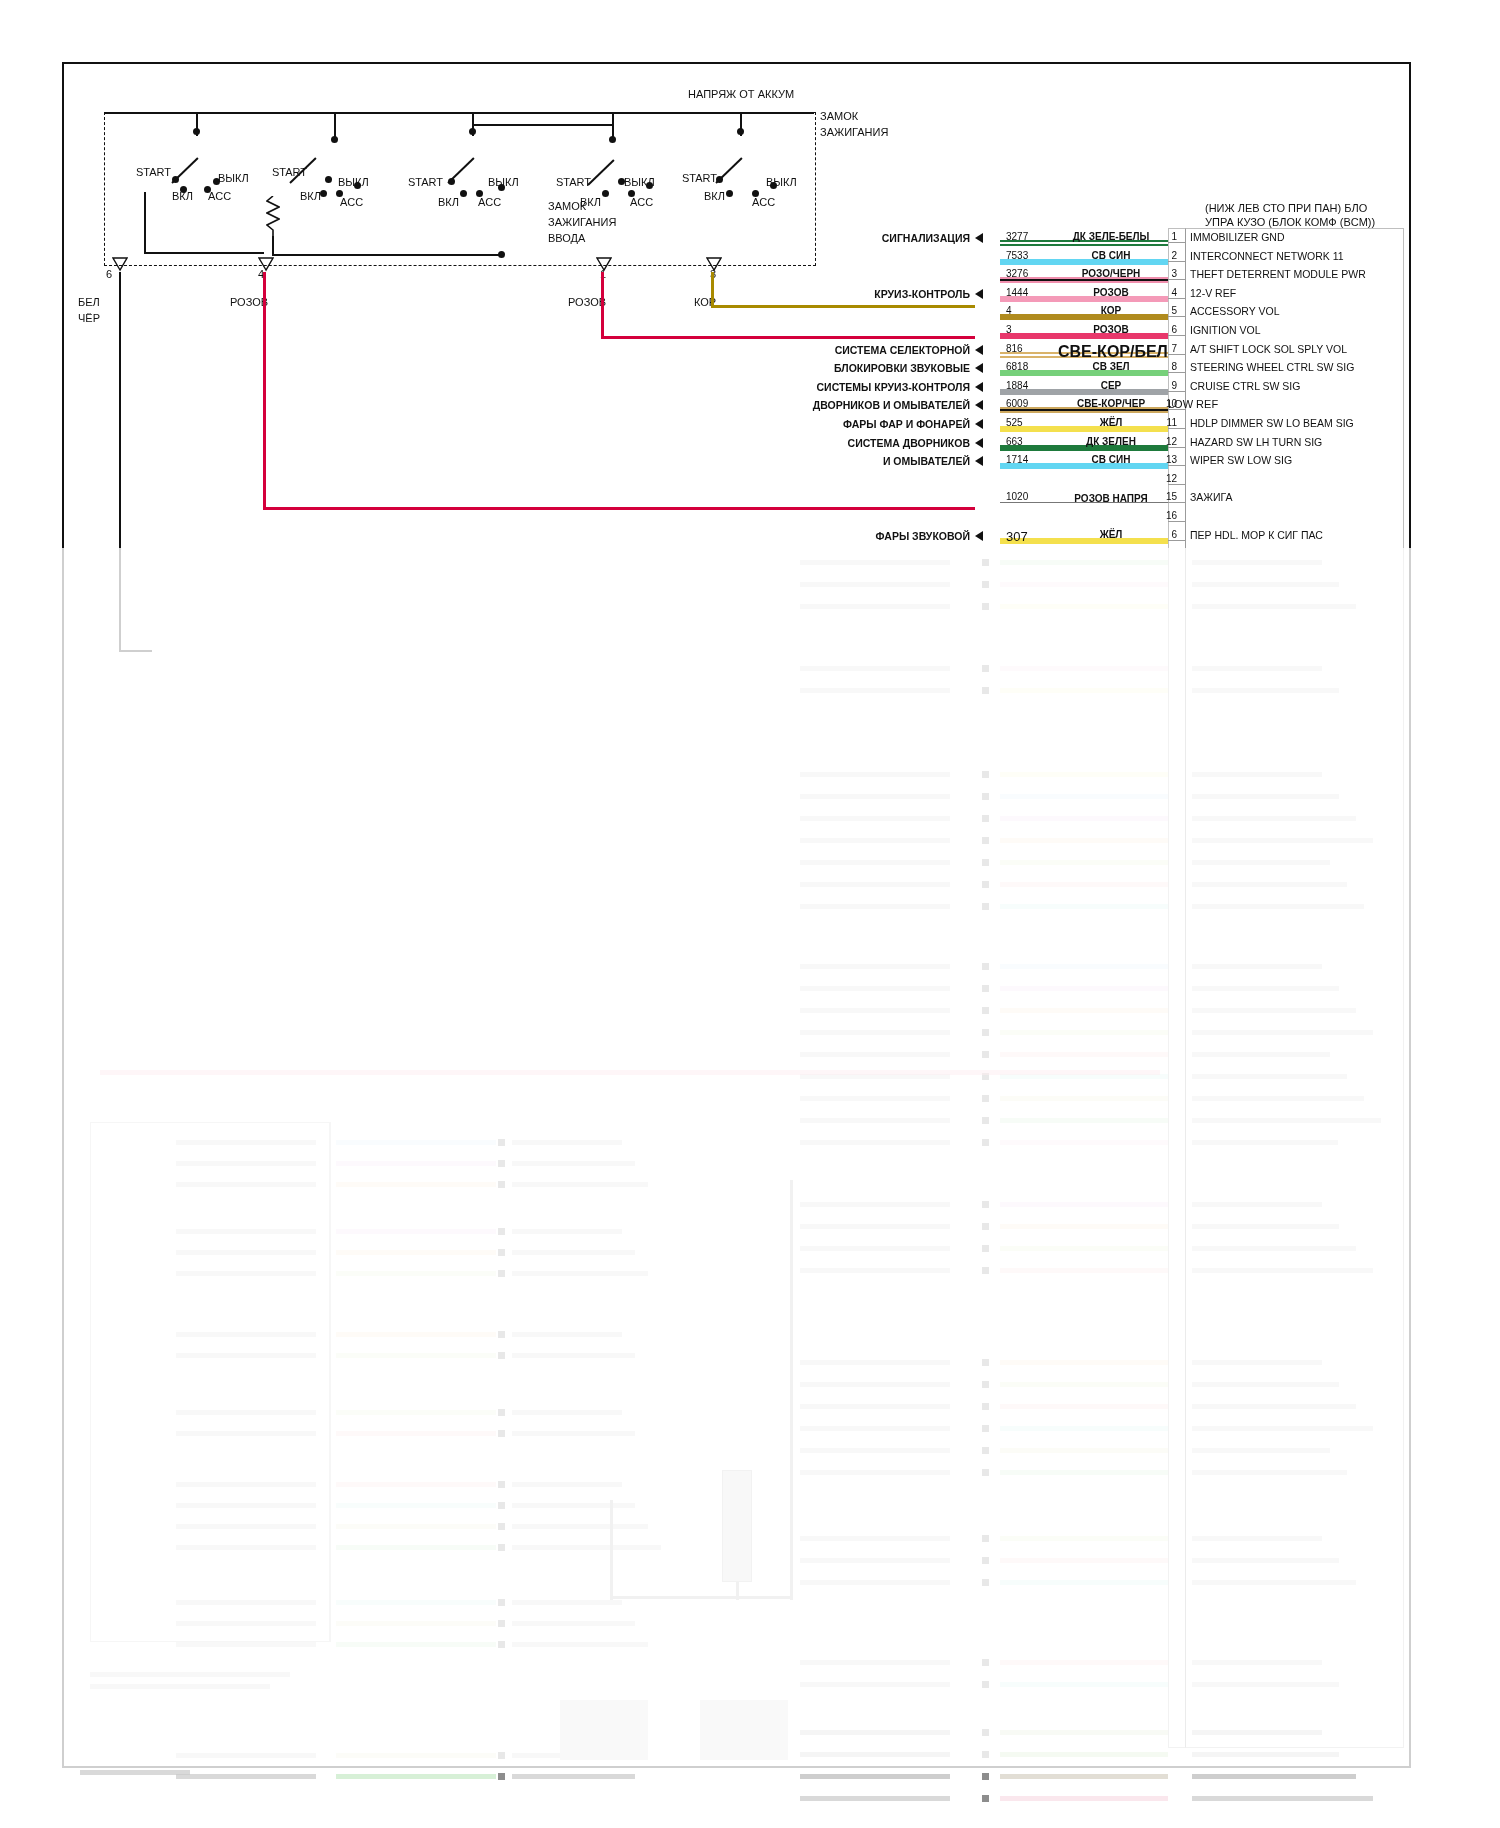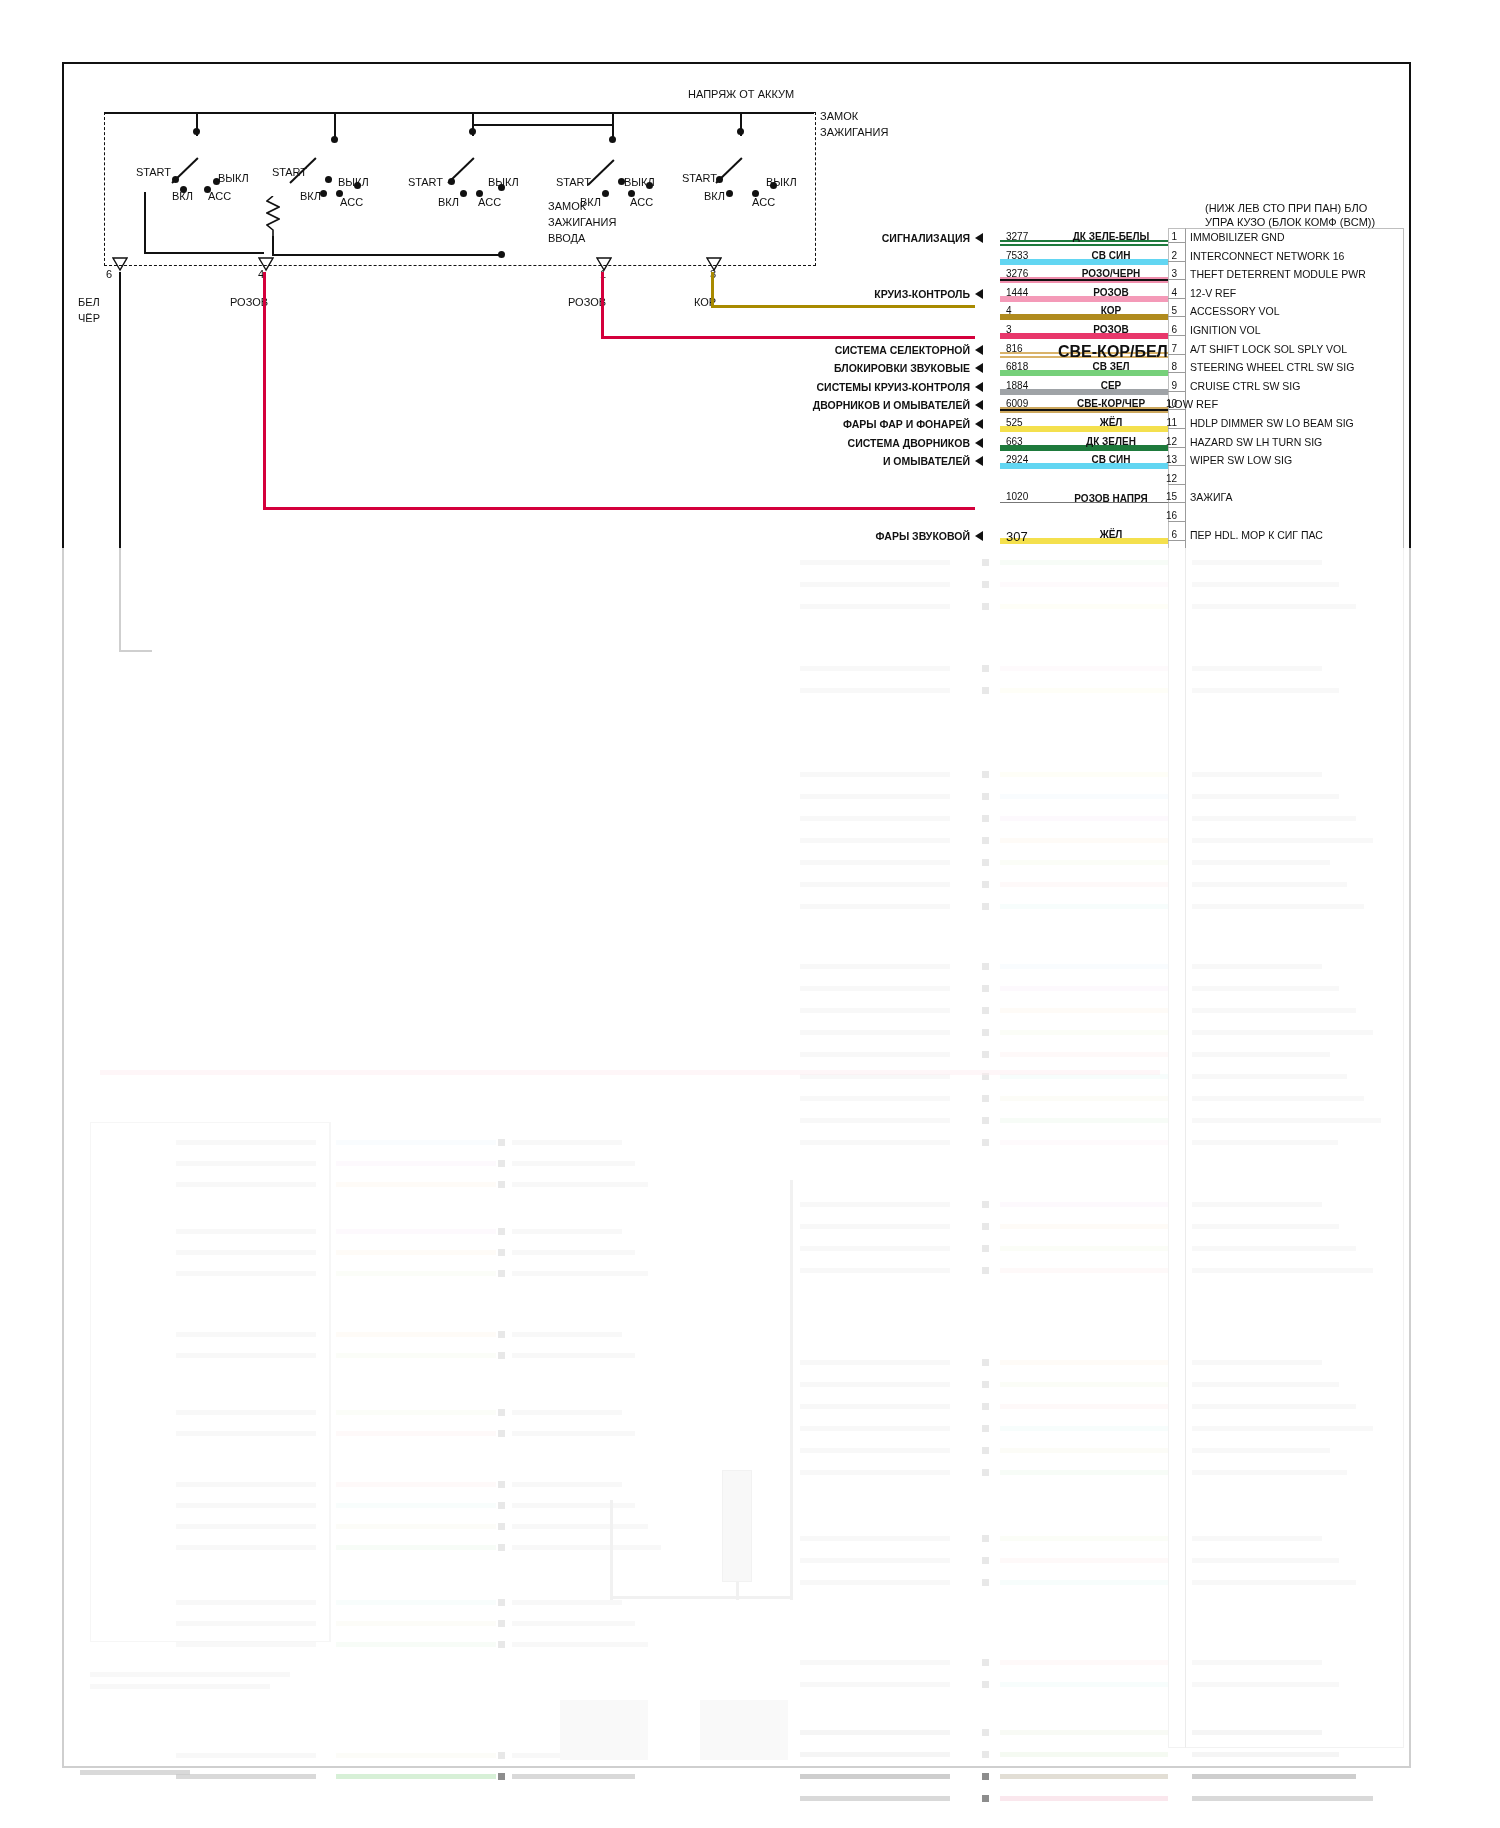--- a/index.html
+++ b/index.html
@@ -167,21 +167,21 @@
       <div style="position: absolute; left: 1000px; top: 240px; width: 168px; height: 6px; background: rgb(30, 122, 60);"></div>
       <div style="position: absolute; left: 1000px; top: 242px; width: 168px; height: 2px; background: rgb(255, 255, 255);"></div>
       <div class="lbl" style="left: 1006px; top: 231px; font-size: 10px;">3277</div>
       <div class="lbl b" style="left: 1058px; top: 231px; font-size: 10px; width: 106px; text-align: center;">ДК ЗЕЛЕ-БЕЛЫ</div>
       <div class="lbl" style="left: 1190px; top: 231px; font-size: 10.5px;">IMMOBILIZER GND</div>
       <div class="lbl" style="left: 1155px; top: 249.6px; width: 22px; text-align: right; font-size: 10px;">2</div>
       <div class="blk" style="left: 1168px; top: 260.6px; width: 18px; height: 1px; background: rgb(155, 155, 155);"></div>
       <div style="position: absolute; left: 1000px; top: 258.6px; width: 168px; height: 6px; background: rgb(98, 214, 242);"></div>
       <div class="lbl" style="left: 1006px; top: 249.6px; font-size: 10px;">7533</div>
       <div class="lbl b" style="left: 1058px; top: 249.6px; font-size: 10px; width: 106px; text-align: center;">СВ СИН</div>
-      <div class="lbl" style="left: 1190px; top: 249.6px; font-size: 10.5px;">INTERCONNECT NETWORK 16</div>
+      <div class="lbl" style="left: 1190px; top: 249.6px; font-size: 10.5px;">INTERCONNECT NETWORK 11</div>
       <div class="lbl" style="left: 1155px; top: 268.2px; width: 22px; text-align: right; font-size: 10px;">3</div>
       <div class="blk" style="left: 1168px; top: 279.2px; width: 18px; height: 1px; background: rgb(155, 155, 155);"></div>
       <div style="position: absolute; left: 1000px; top: 277.2px; width: 168px; height: 6px; background: rgb(240, 143, 174);"></div>
       <div style="position: absolute; left: 1000px; top: 279.2px; width: 168px; height: 2px; background: rgb(17, 17, 17);"></div>
       <div class="lbl" style="left: 1006px; top: 268.2px; font-size: 10px;">3276</div>
       <div class="lbl b" style="left: 1058px; top: 268.2px; font-size: 10px; width: 106px; text-align: center;">РОЗО/ЧЕРН</div>
       <div class="lbl" style="left: 1190px; top: 268.2px; font-size: 10.5px;">THEFT DETERRENT MODULE PWR</div>
       <div class="lbl" style="left: 1155px; top: 286.8px; width: 22px; text-align: right; font-size: 10px;">4</div>
       <div class="blk" style="left: 1168px; top: 297.8px; width: 18px; height: 1px; background: rgb(155, 155, 155);"></div>
       <div style="position: absolute; left: 1000px; top: 295.8px; width: 168px; height: 6px; background: rgb(244, 154, 184);"></div>
@@ -234,21 +234,21 @@
       <div class="lbl" style="left: 1190px; top: 417px; font-size: 10.5px;">HDLP DIMMER SW LO BEAM SIG</div>
       <div class="lbl" style="left: 1155px; top: 435.6px; width: 22px; text-align: right; font-size: 10px;">12</div>
       <div class="blk" style="left: 1168px; top: 446.6px; width: 18px; height: 1px; background: rgb(155, 155, 155);"></div>
       <div style="position: absolute; left: 1000px; top: 444.6px; width: 168px; height: 6px; background: rgb(30, 122, 60);"></div>
       <div class="lbl" style="left: 1006px; top: 435.6px; font-size: 10px;">663</div>
       <div class="lbl b" style="left: 1058px; top: 435.6px; font-size: 10px; width: 106px; text-align: center;">ДК ЗЕЛЕН</div>
       <div class="lbl" style="left: 1190px; top: 435.6px; font-size: 10.5px;">HAZARD SW LH TURN SIG</div>
       <div class="lbl" style="left: 1155px; top: 454.2px; width: 22px; text-align: right; font-size: 10px;">13</div>
       <div class="blk" style="left: 1168px; top: 465.2px; width: 18px; height: 1px; background: rgb(155, 155, 155);"></div>
       <div style="position: absolute; left: 1000px; top: 463.2px; width: 168px; height: 6px; background: rgb(98, 214, 242);"></div>
-      <div class="lbl" style="left: 1006px; top: 454.2px; font-size: 10px;">2924</div>
+      <div class="lbl" style="left: 1006px; top: 454.2px; font-size: 10px;">1714</div>
       <div class="lbl b" style="left: 1058px; top: 454.2px; font-size: 10px; width: 106px; text-align: center;">СВ СИН</div>
       <div class="lbl" style="left: 1190px; top: 454.2px; font-size: 10.5px;">WIPER SW LOW SIG</div>
       <div class="lbl" style="left: 1155px; top: 472.8px; width: 22px; text-align: right; font-size: 10px;">12</div>
       <div class="blk" style="left: 1168px; top: 483.8px; width: 18px; height: 1px; background: rgb(155, 155, 155);"></div>
       <div class="lbl" style="left: 1155px; top: 491.4px; width: 22px; text-align: right; font-size: 10px;">15</div>
       <div class="blk" style="left: 1168px; top: 502.4px; width: 18px; height: 1px; background: rgb(155, 155, 155);"></div>
       <div style="position: absolute; left: 1000px; top: 502.4px; width: 168px; height: 1px; background: rgb(119, 119, 119);"></div>
       <div class="lbl" style="left: 1006px; top: 491.4px; font-size: 10px;">1020</div>
       <div class="lbl b" style="left: 1058px; top: 493px; font-size: 10px; width: 106px; text-align: center;">РОЗОВ НАПРЯ</div>
       <div class="lbl" style="left: 1190px; top: 491.4px; font-size: 10.5px;">ЗАЖИГА</div>

